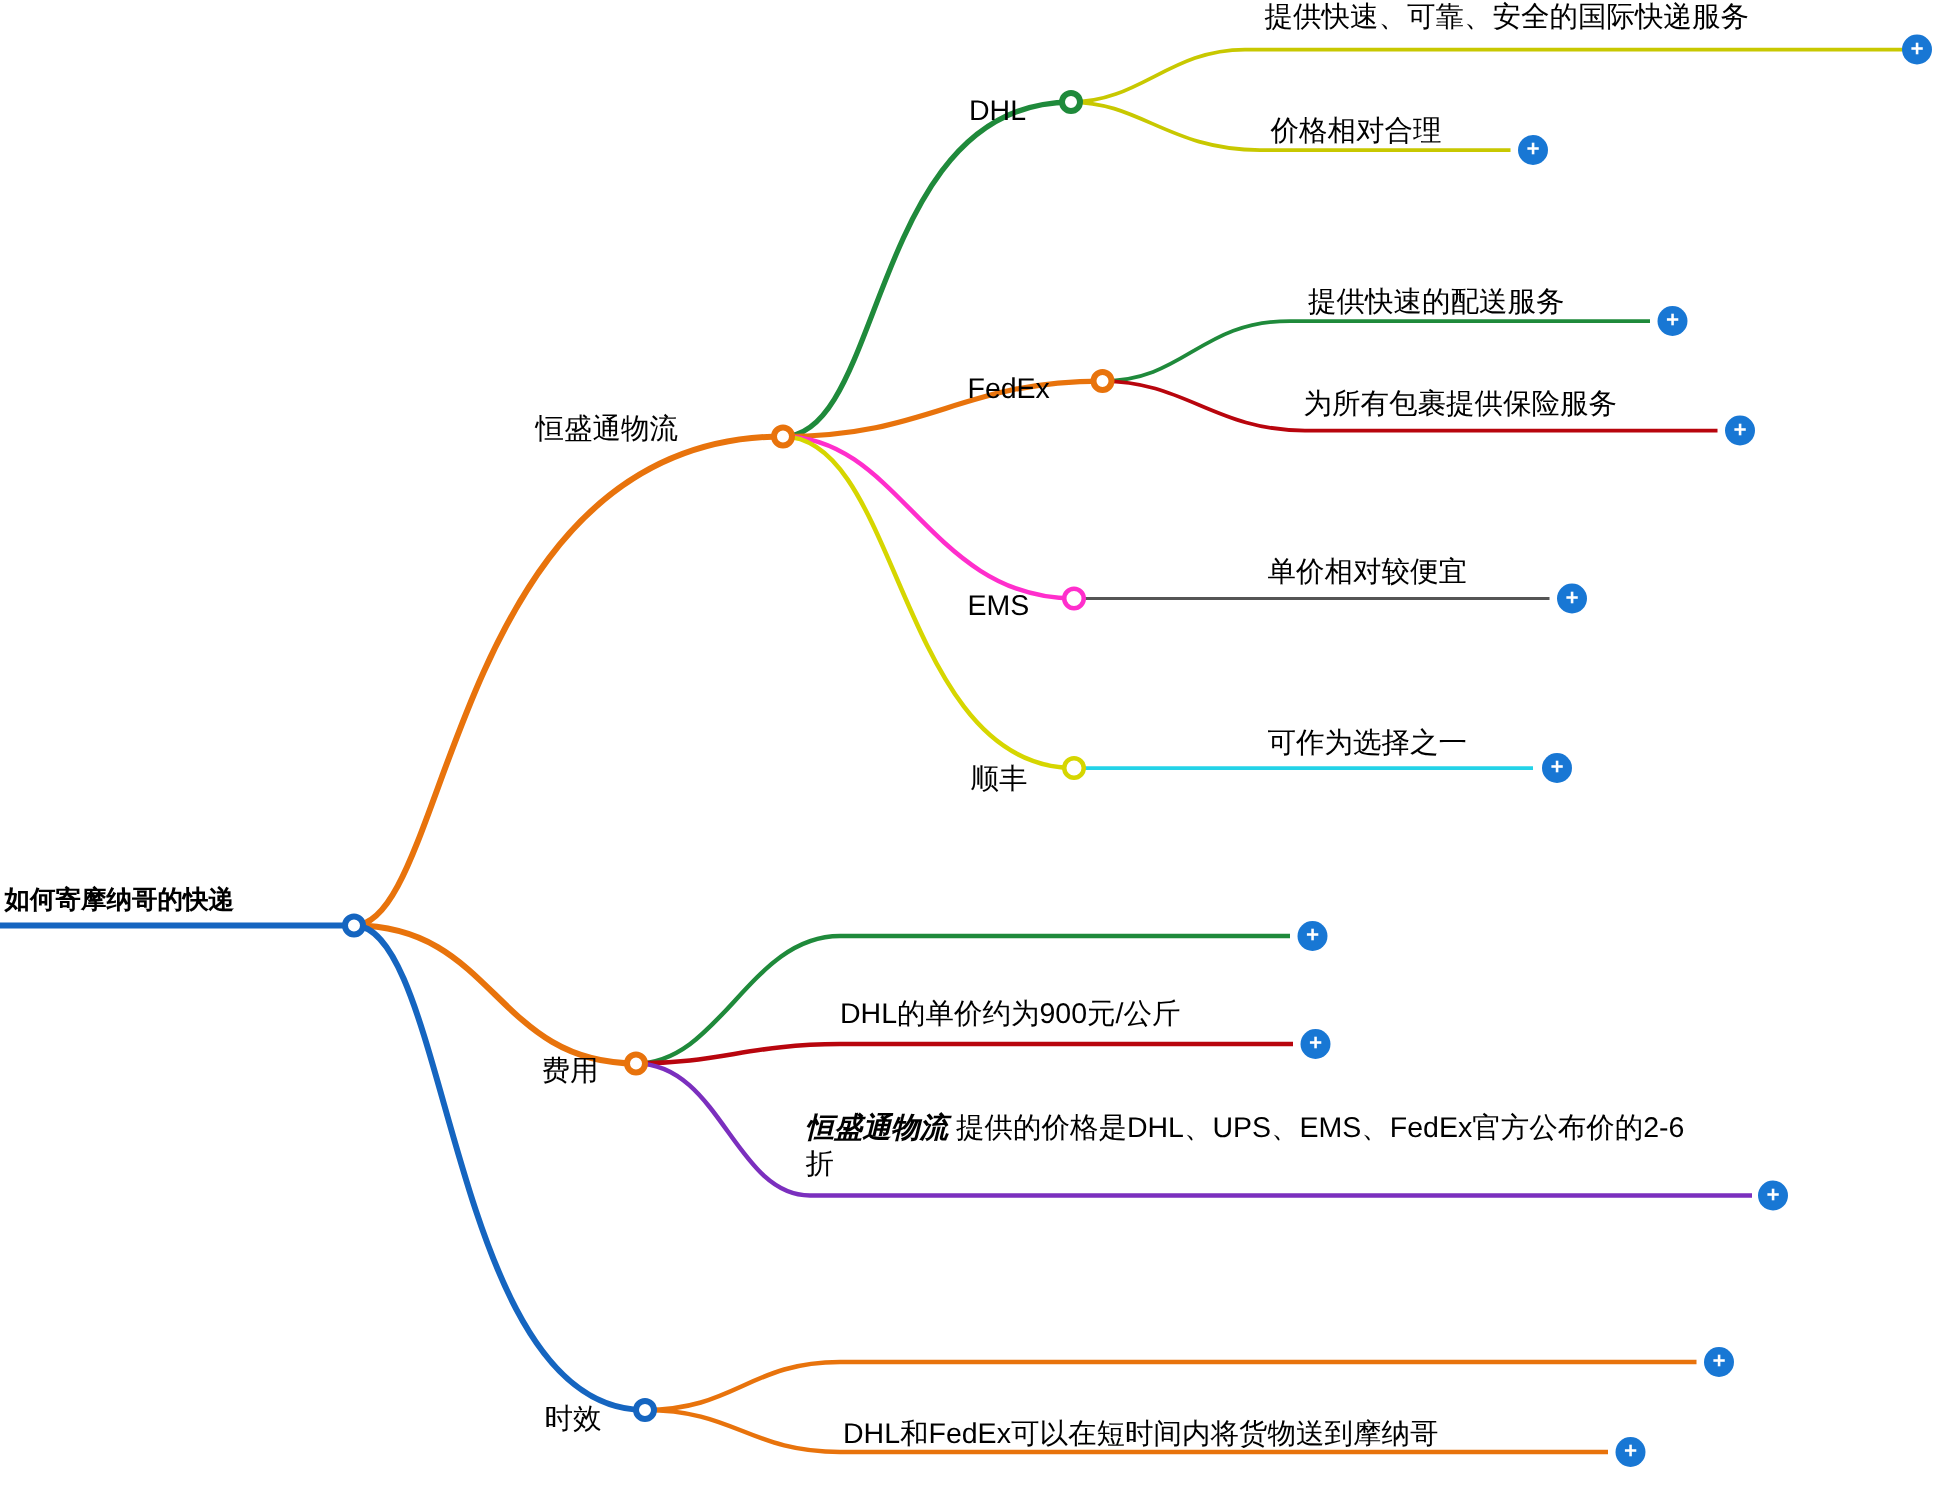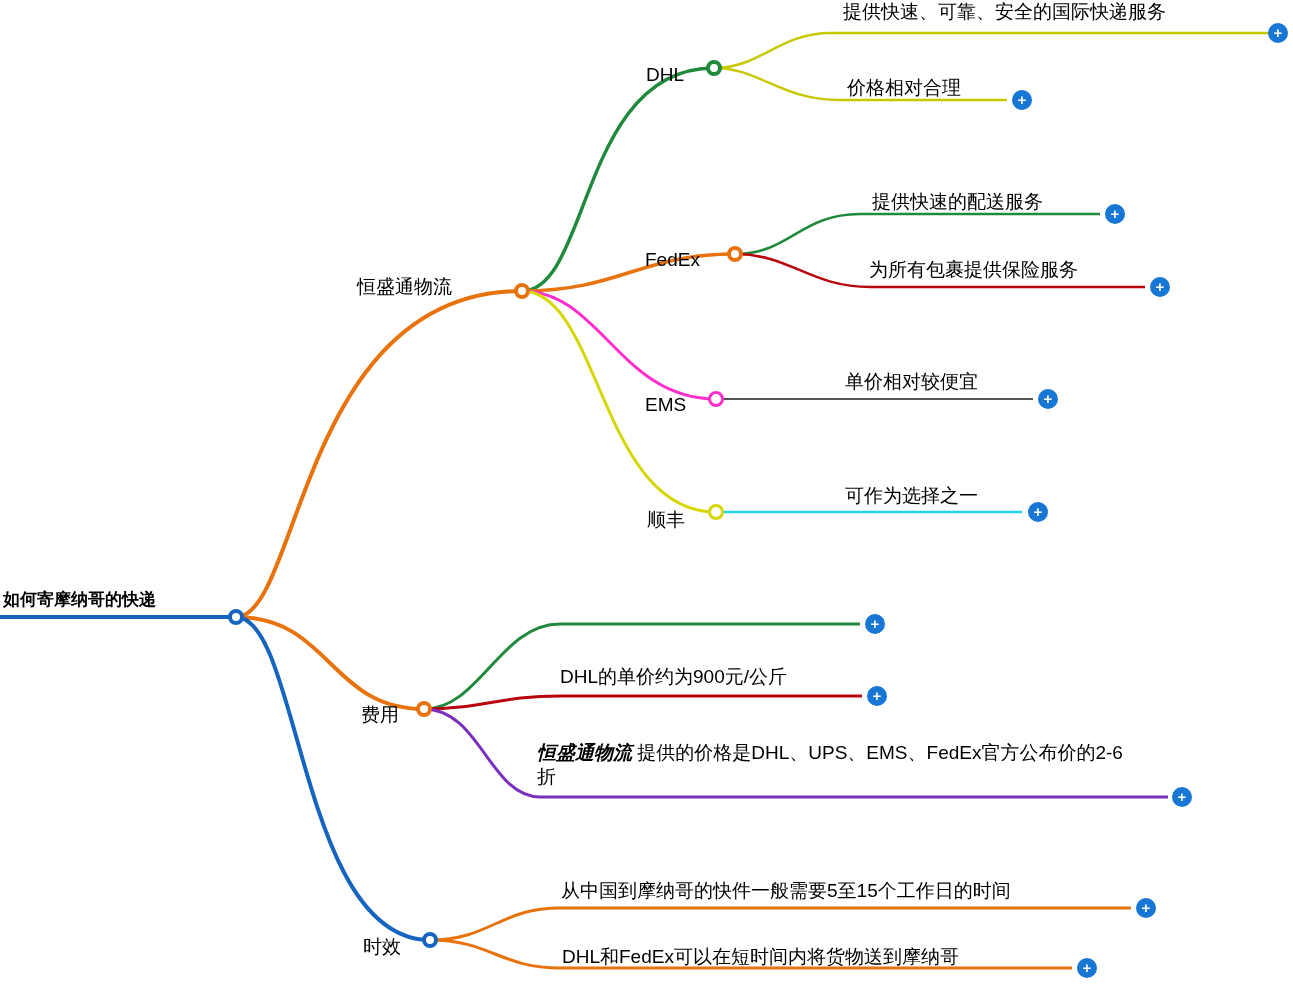--- a/index.html
+++ b/index.html
@@ -157,19 +157,18 @@
 
   <div class="node-label leaf-label" style="left:560px; top:665px;">DHL的单价约为900元/公斤</div>
   <div class="plus" style="left:867px; top:686px;">+</div>
 
   <div class="node-label leaf-label wrap-label" style="left:537px; top:741px;"><b>恒盛通物流</b><span> 提供的价格是DHL、UPS、EMS、FedEx官方公布价的2-6折</span></div>
   <div class="plus" style="left:1172px; top:787px;">+</div>
 
   <div class="node-label branch-label" style="left:363px; top:911px;">时效</div>
   <div class="dot" style="left:422px; top:932px; border:4px solid #1565c0;"></div>
 
-  <div class="node-label leaf-label" style="left:561px; top:879px;">从中国到摩纳哥的快件一般需要5至15个工作日的时间</div>
   <div class="plus" style="left:1136px; top:898px;">+</div>
 
   <div class="node-label leaf-label" style="left:562px; top:945px;">DHL和FedEx可以在短时间内将货物送到摩纳哥</div>
   <div class="plus" style="left:1077px; top:958px;">+</div>
 
 </div>
 
 </body></html>

